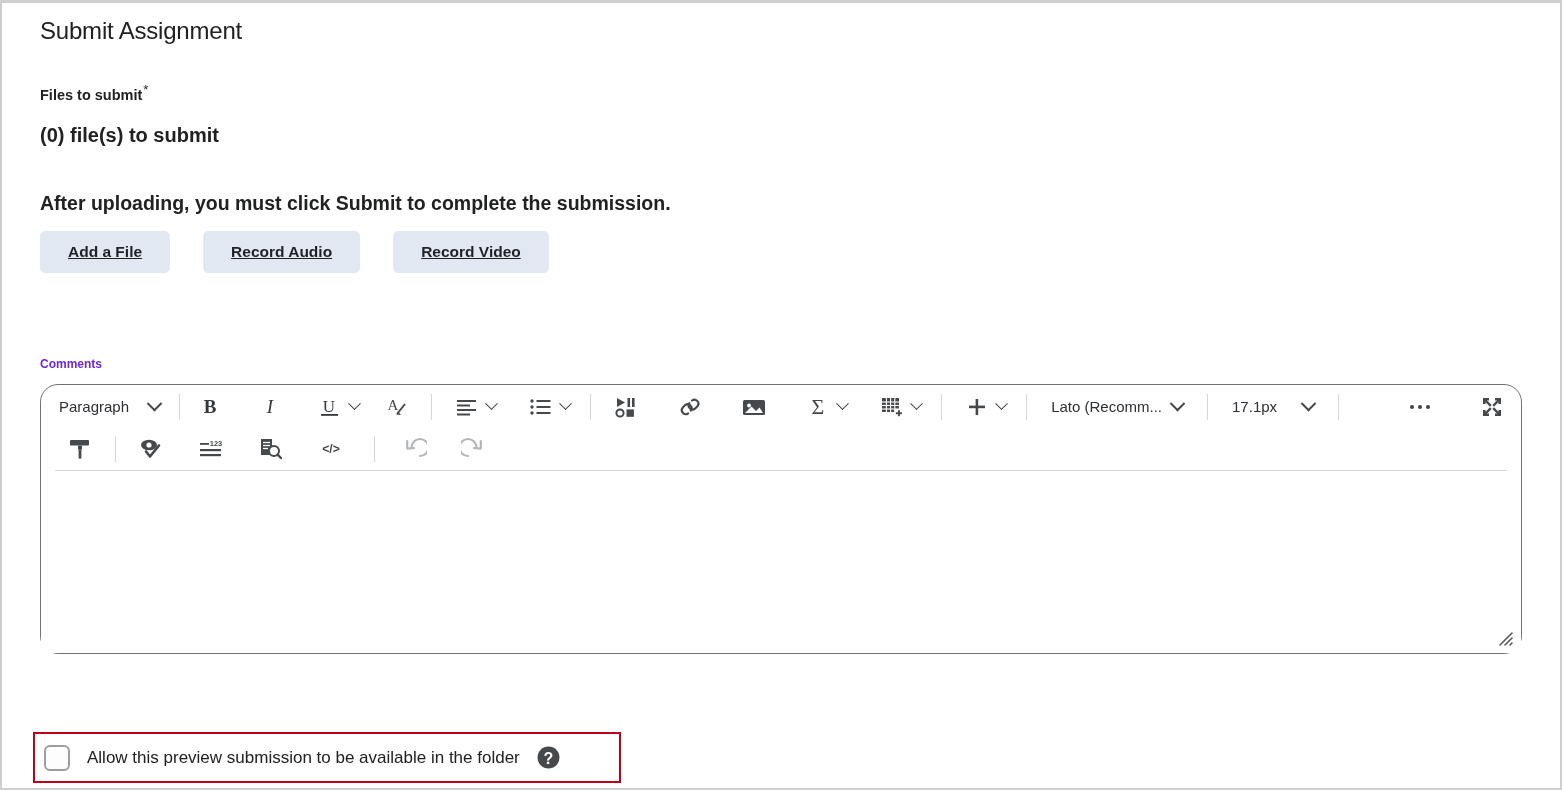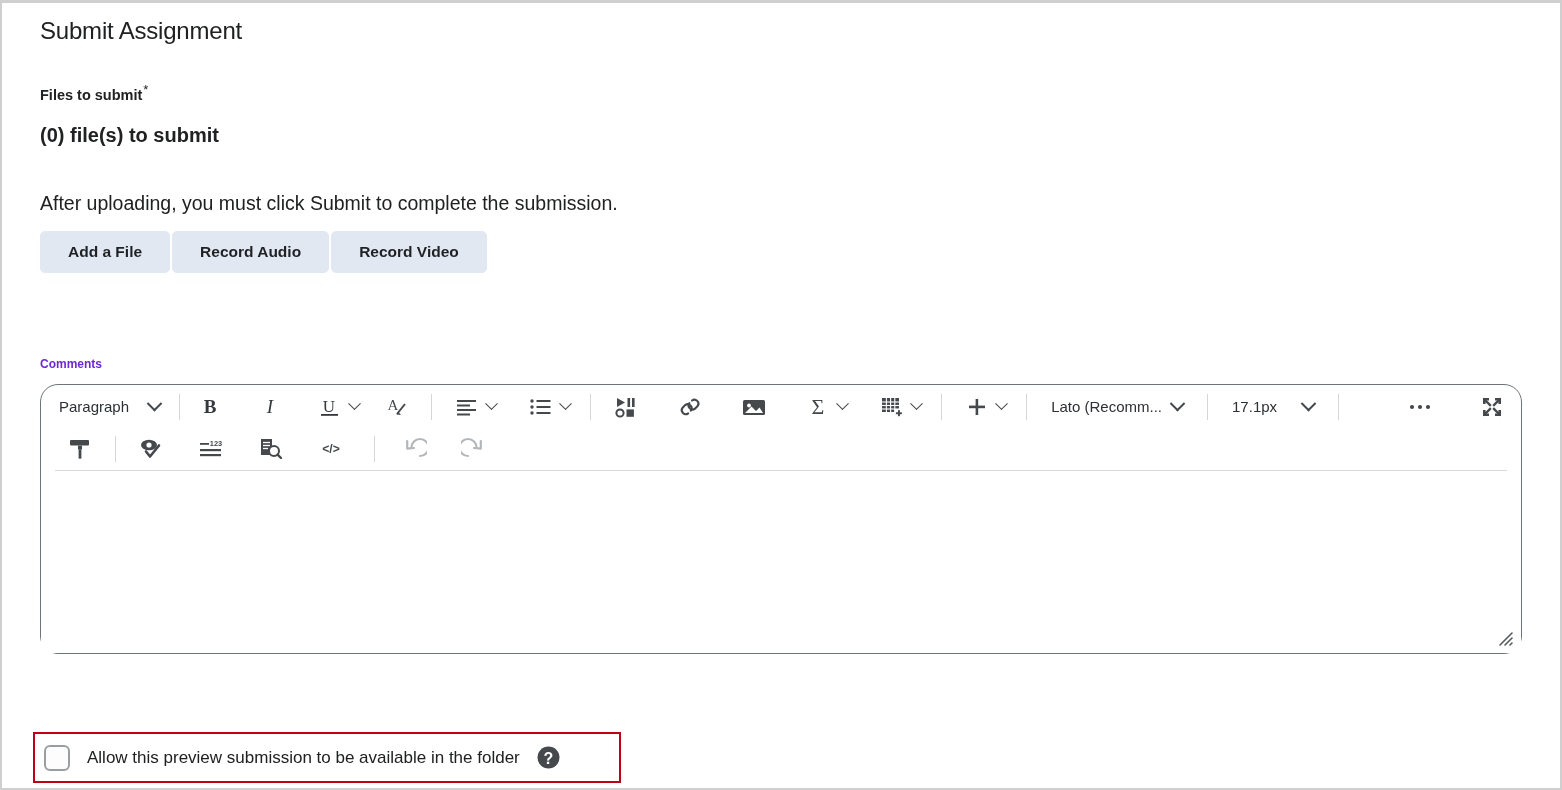--- a/index.html
+++ b/index.html
@@ -53,31 +53,32 @@
   }
   .file-count {
     font-size: 20px;
     font-weight: bold;
     color: #202122;
     margin-top: 17px;
     line-height: 24px;
   }
   .notice {
     font-size: 19.5px;
-    font-weight: normal;
+    font-weight: bold;
     color: #202122;
     margin-top: 44px;
     line-height: 24px;
   }
 
   
   .btn-row {
     display: flex;
-    gap: 2px;
+    gap: 33px;
     margin-top: 16px;
+    text-decoration: underline;
   }
   .btn {
     background: #e2e8f2;
     border: 1px solid #e2e8f2;
     border-radius: 5px;
     height: 42px;
     padding: 0 27px;
     font-family: "Liberation Sans", sans-serif;
     font-size: 15.5px;
     font-weight: bold;

